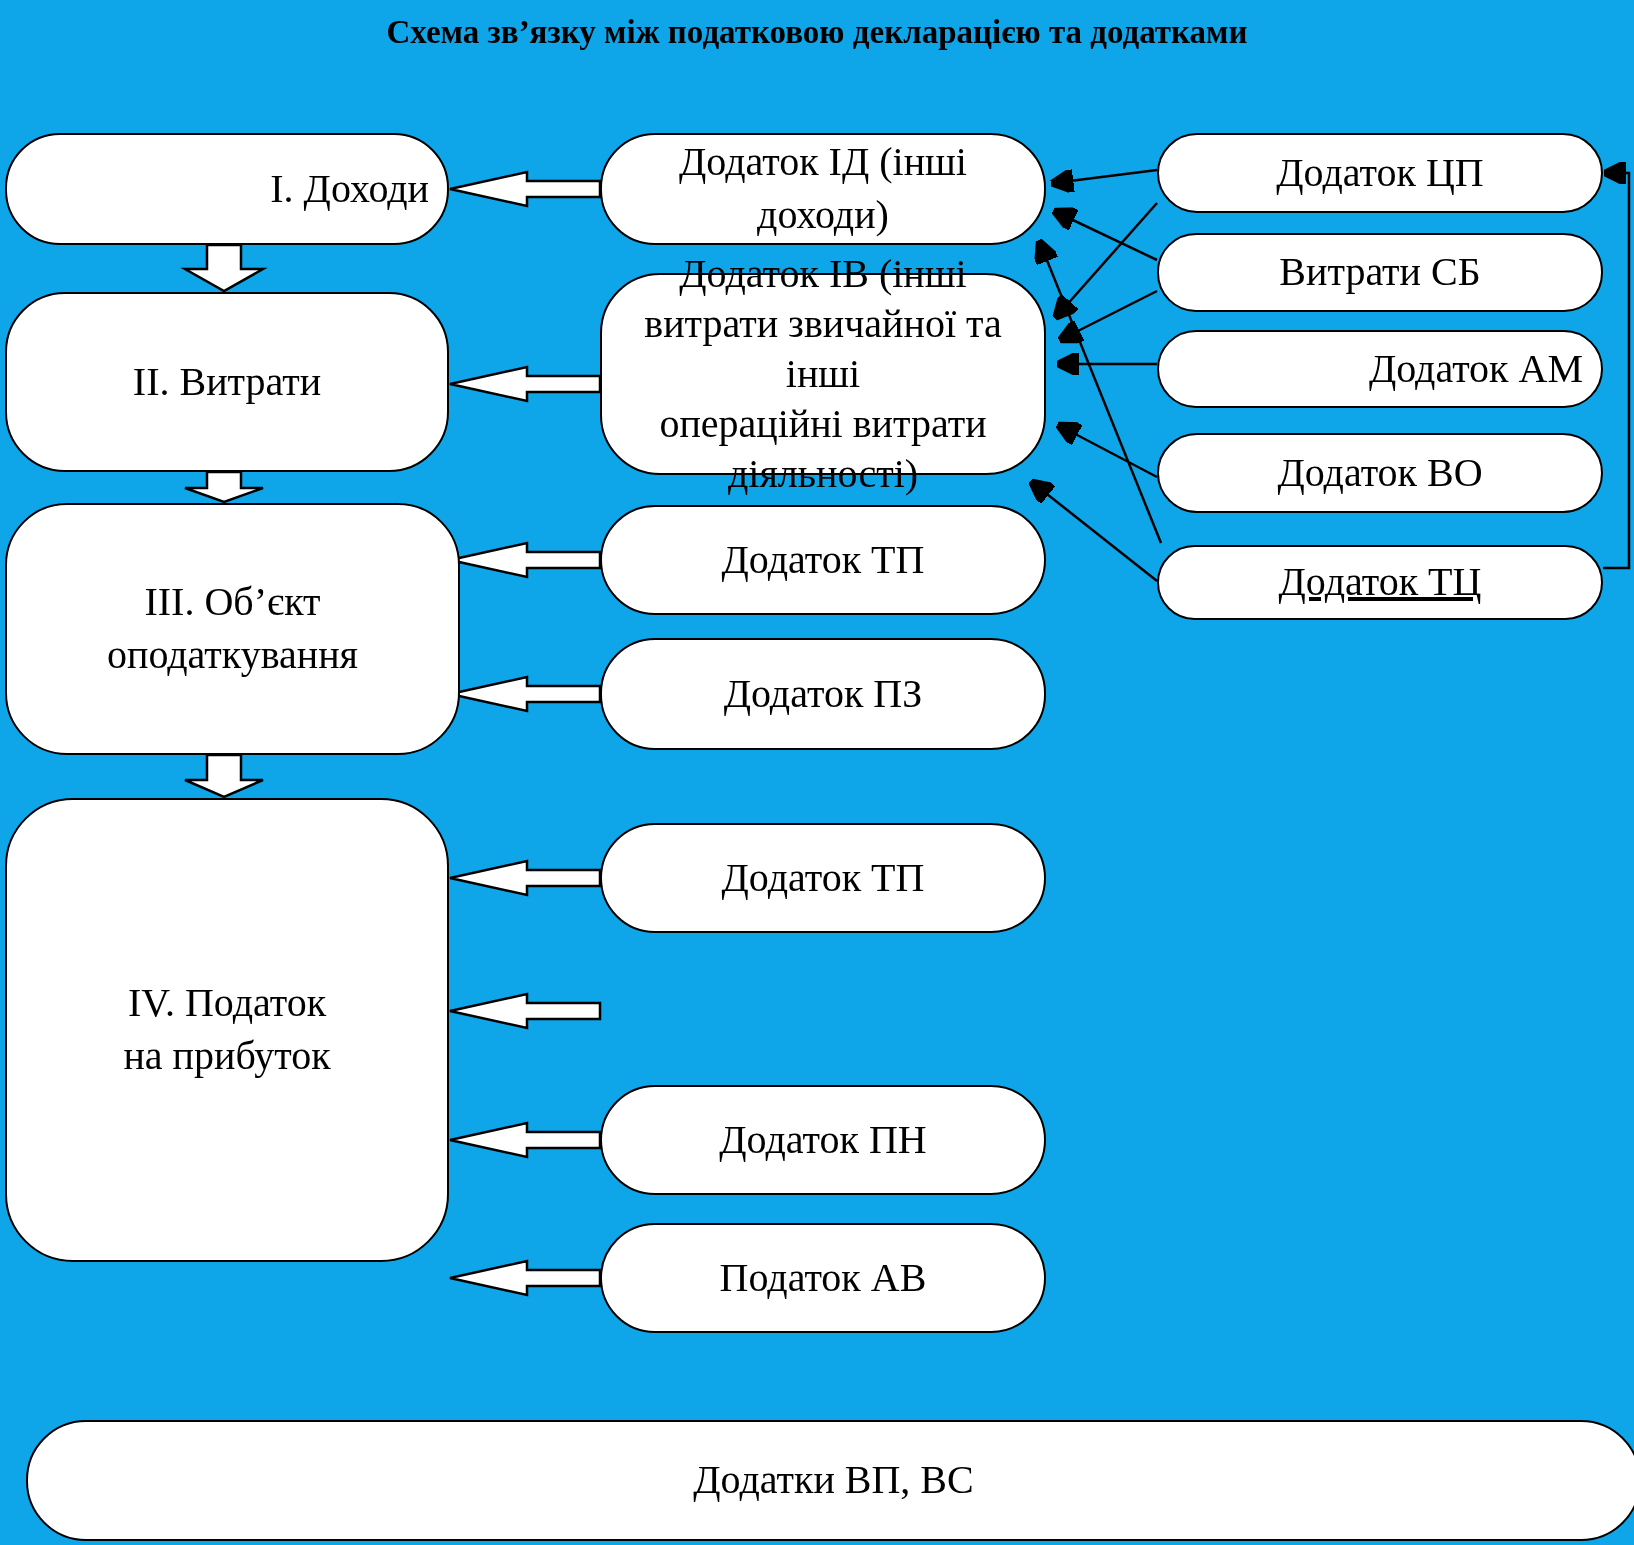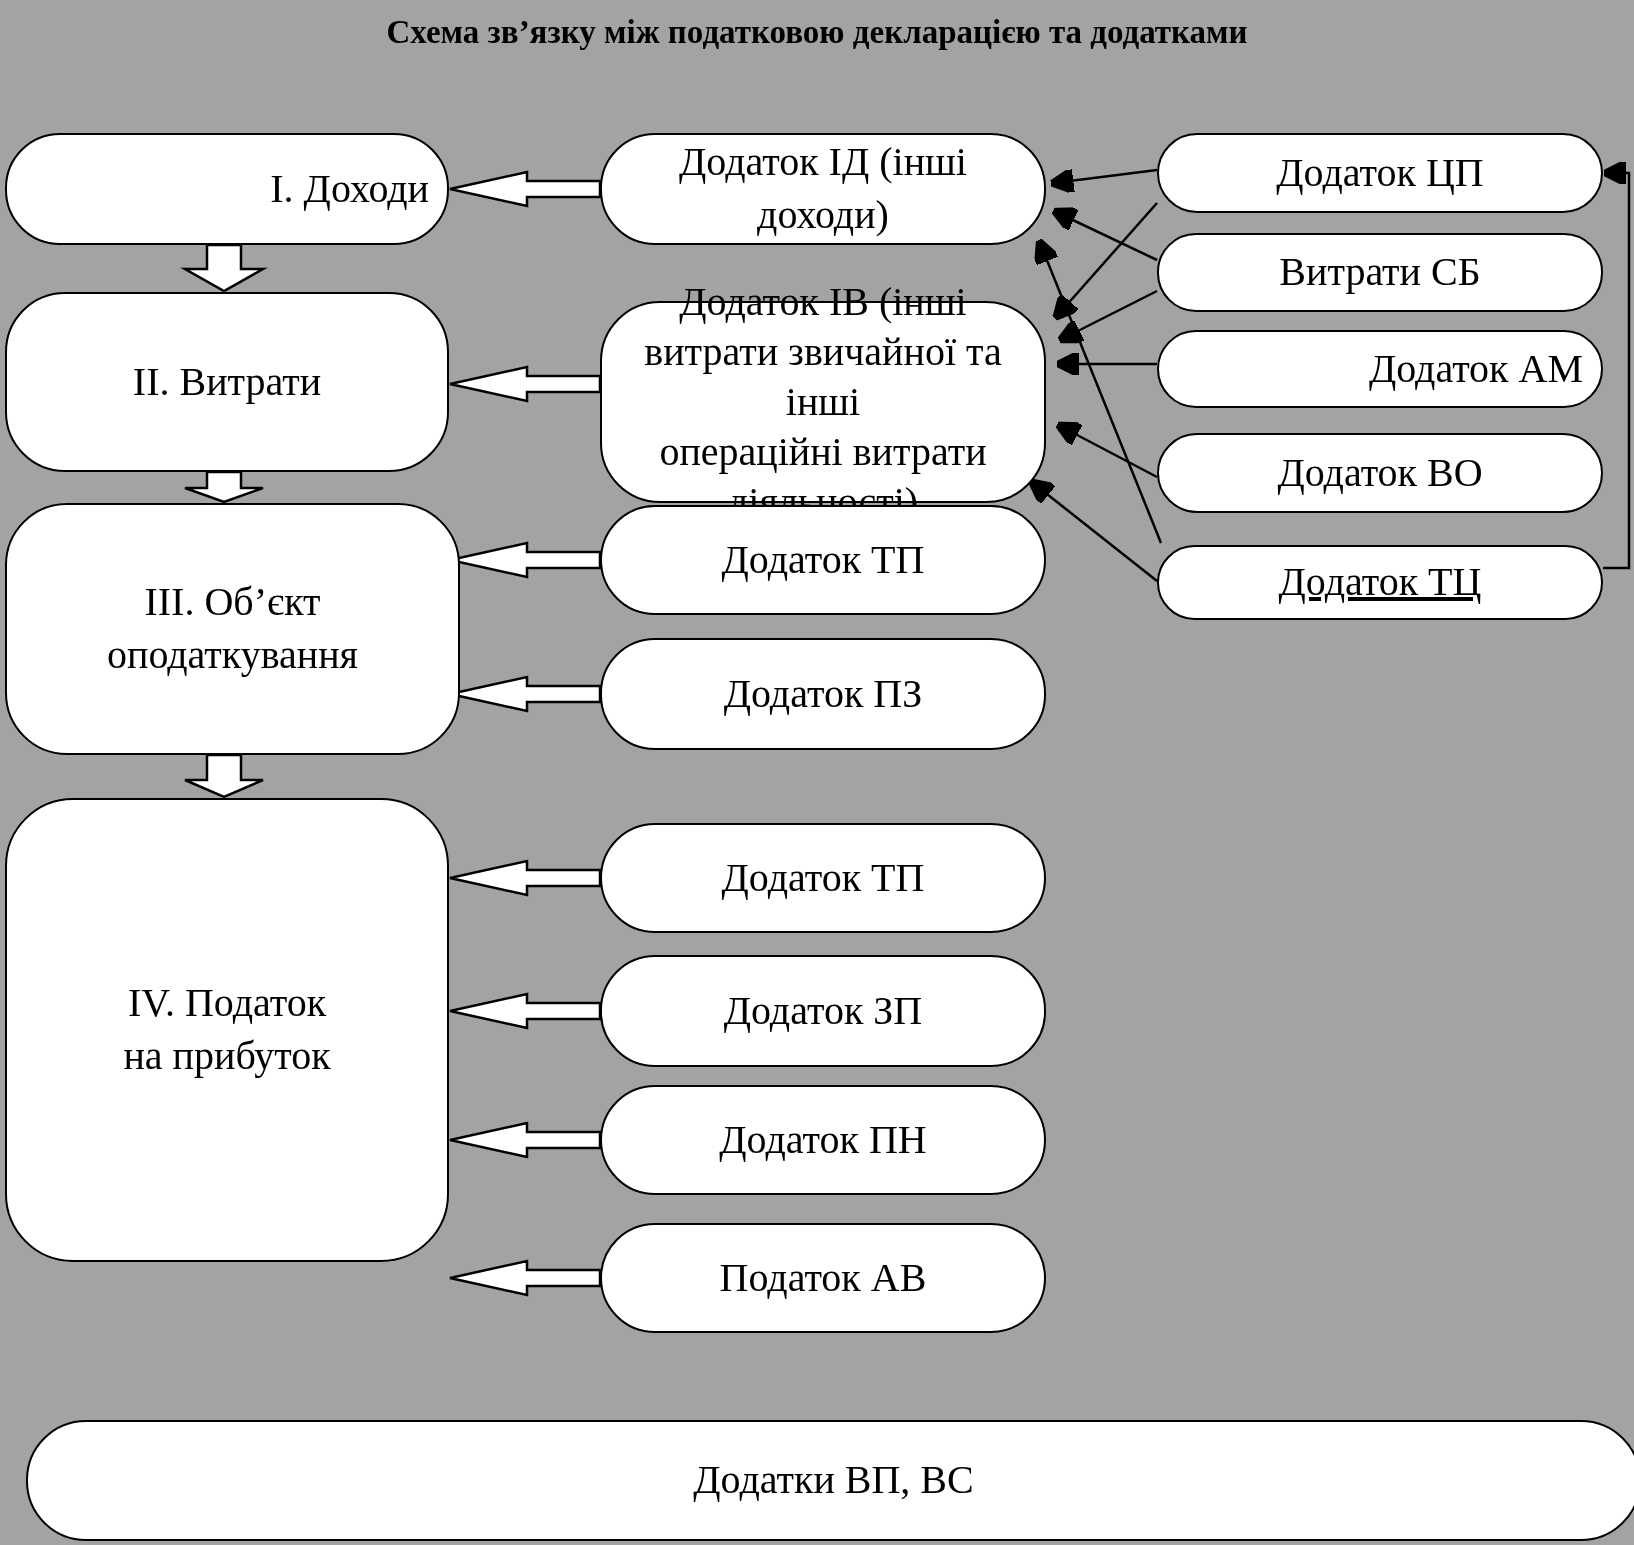--- a/index.html
+++ b/index.html
@@ -1,20 +1,20 @@
 <!DOCTYPE html>
 <html lang="uk"><head>
 <meta charset="utf-8">
 <title>Схема</title>
 <style>
   html,body{margin:0;padding:0;background:#ffffff;}
   #canvas{
     position:relative;
     width:1634px;height:1545px;
-    background:#a3a3a3;
+    background:#0ea5e9;
     font-family:"Liberation Serif","DejaVu Serif",serif;
     color:#000;
     overflow:hidden;
   }
   #title{
     position:absolute;left:0;top:14px;width:1634px;
     text-align:center;
     font-size:33px;font-weight:bold;
     letter-spacing:0px;
   }
@@ -22,21 +22,21 @@
     position:absolute;
     box-sizing:border-box;
     border:2.5px solid #000;
     background:#fff;
     display:flex;align-items:center;justify-content:center;
     text-align:center;
     font-size:40px;
     line-height:1.32;
     z-index:2;
   }
-  .box.tight{line-height:1.25;margin-top:28px;}
+  .box.tight{line-height:1.25;}
   .lbl{width:100%;padding:0 18px;}
   #connectors{
     position:absolute;left:0;top:0;z-index:1;
   }
   #connectors path, #connectors polyline{
     stroke:#000;
     stroke-width:2.5;
   }
   .hollow{fill:#ffffff;}
   .thin{fill:none;}
@@ -124,25 +124,20 @@
   <div class="box" style="left:600px;top:638px;width:446px;height:112px;border-radius:55px;">
     <div class="lbl">
         <div>Додаток ПЗ</div>
       </div>
   </div>
   <div class="box" style="left:600px;top:823px;width:446px;height:110px;border-radius:55px;">
     <div class="lbl">
         <div>Додаток ТП</div>
       </div>
   </div>
-  <div class="box" style="left:600px;top:955px;width:446px;height:112px;border-radius:55px;">
-    <div class="lbl">
-        <div>Додаток ЗП</div>
-      </div>
-  </div>
   <div class="box" style="left:600px;top:1085px;width:446px;height:110px;border-radius:55px;">
     <div class="lbl">
         <div>Додаток ПН</div>
       </div>
   </div>
   <div class="box" style="left:600px;top:1223px;width:446px;height:110px;border-radius:55px;">
     <div class="lbl">
         <div>Податок АВ</div>
       </div>
   </div>

